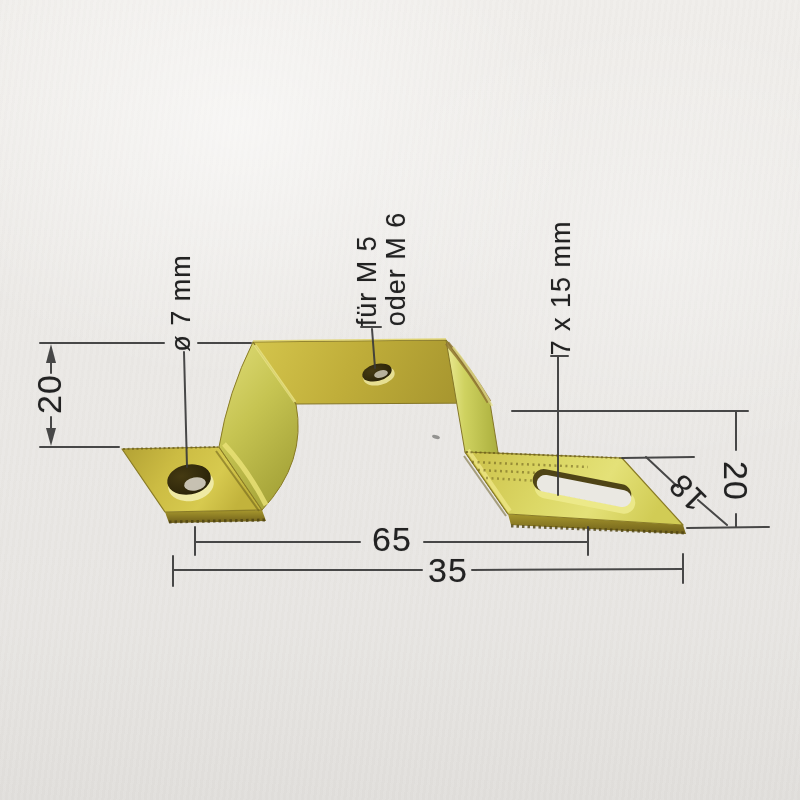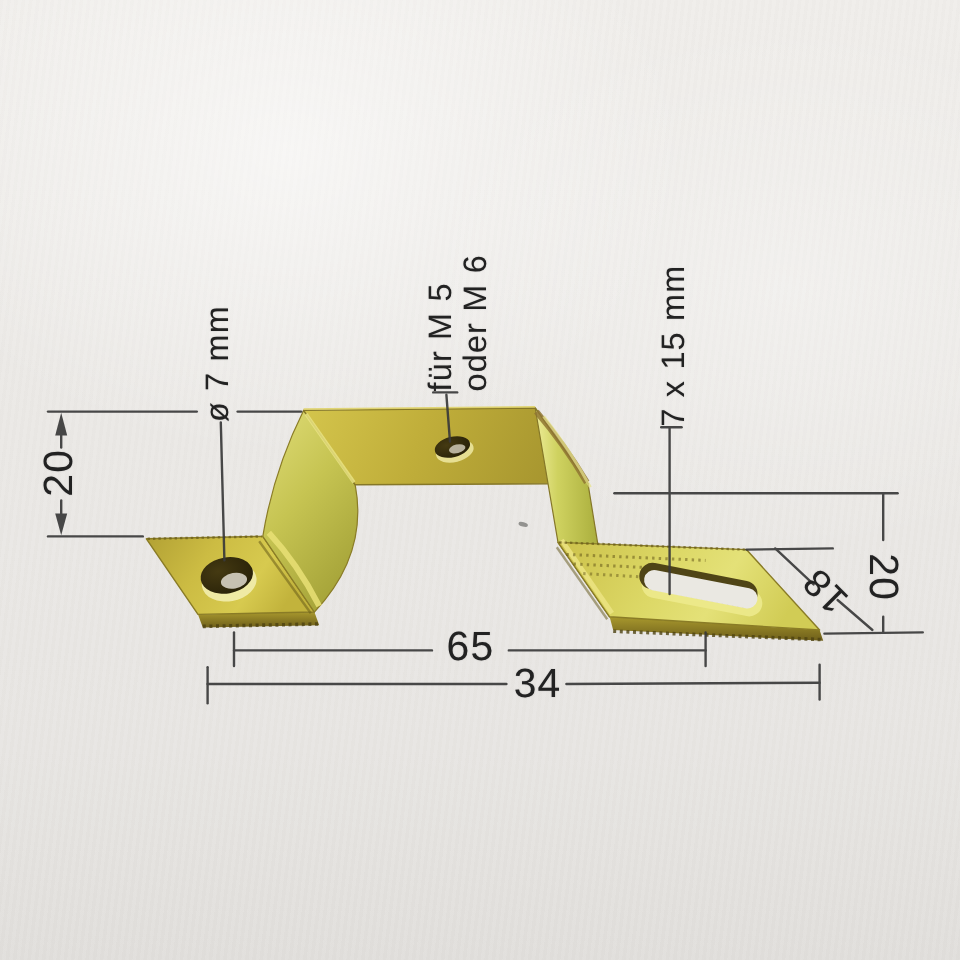--- a/index.html
+++ b/index.html
@@ -171,14 +171,14 @@
   <div class="lbl note" style="left:561px;top:288px;transform:translate(-50%,-50%) rotate(-90deg);">7 x 15 mm</div>
 
   <div class="lbl dim" style="left:50px;top:394px;transform:translate(-50%,-50%) rotate(-90deg);">20</div>
 
   <div class="lbl dim" style="left:735px;top:481px;transform:translate(-50%,-50%) rotate(90deg);">20</div>
 
   <div class="lbl dim" style="left:688px;top:492px;font-size:32px;transform:translate(-50%,-50%) rotate(-135deg);">18</div>
 
   <div class="lbl dim" style="left:392px;top:540px;transform:translate(-50%,-50%);">65</div>
 
-  <div class="lbl dim" style="left:448px;top:571px;transform:translate(-50%,-50%);">34</div>
+  <div class="lbl dim" style="left:448px;top:571px;transform:translate(-50%,-50%);">35</div>
 </div>
 
 </body></html>

